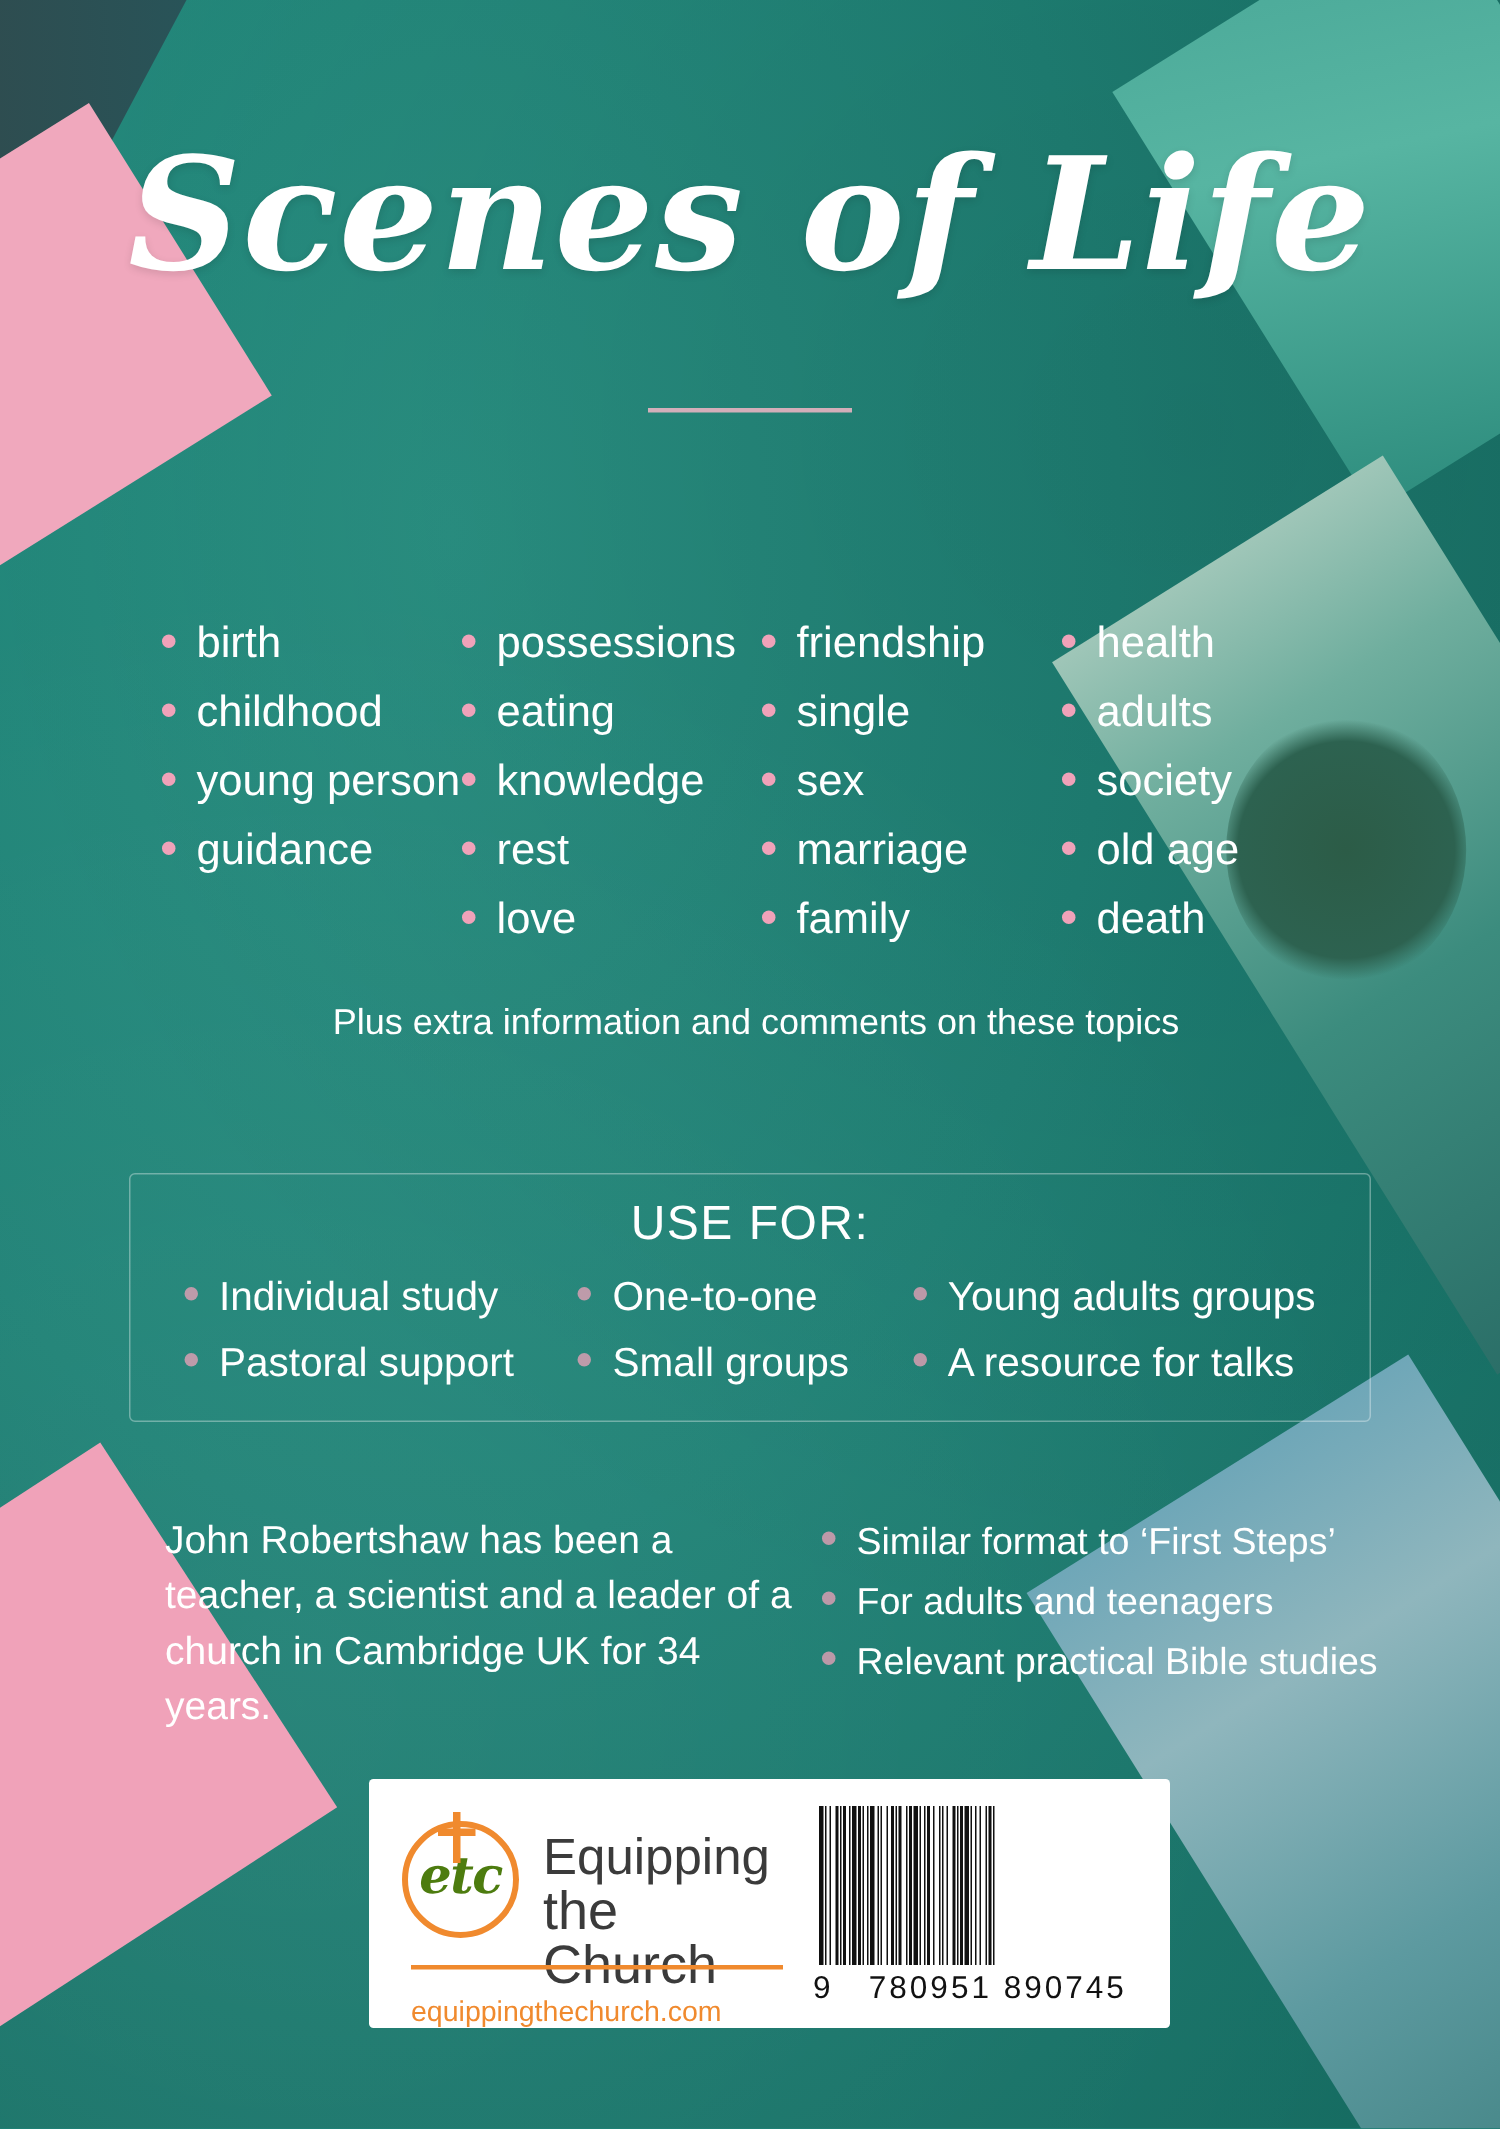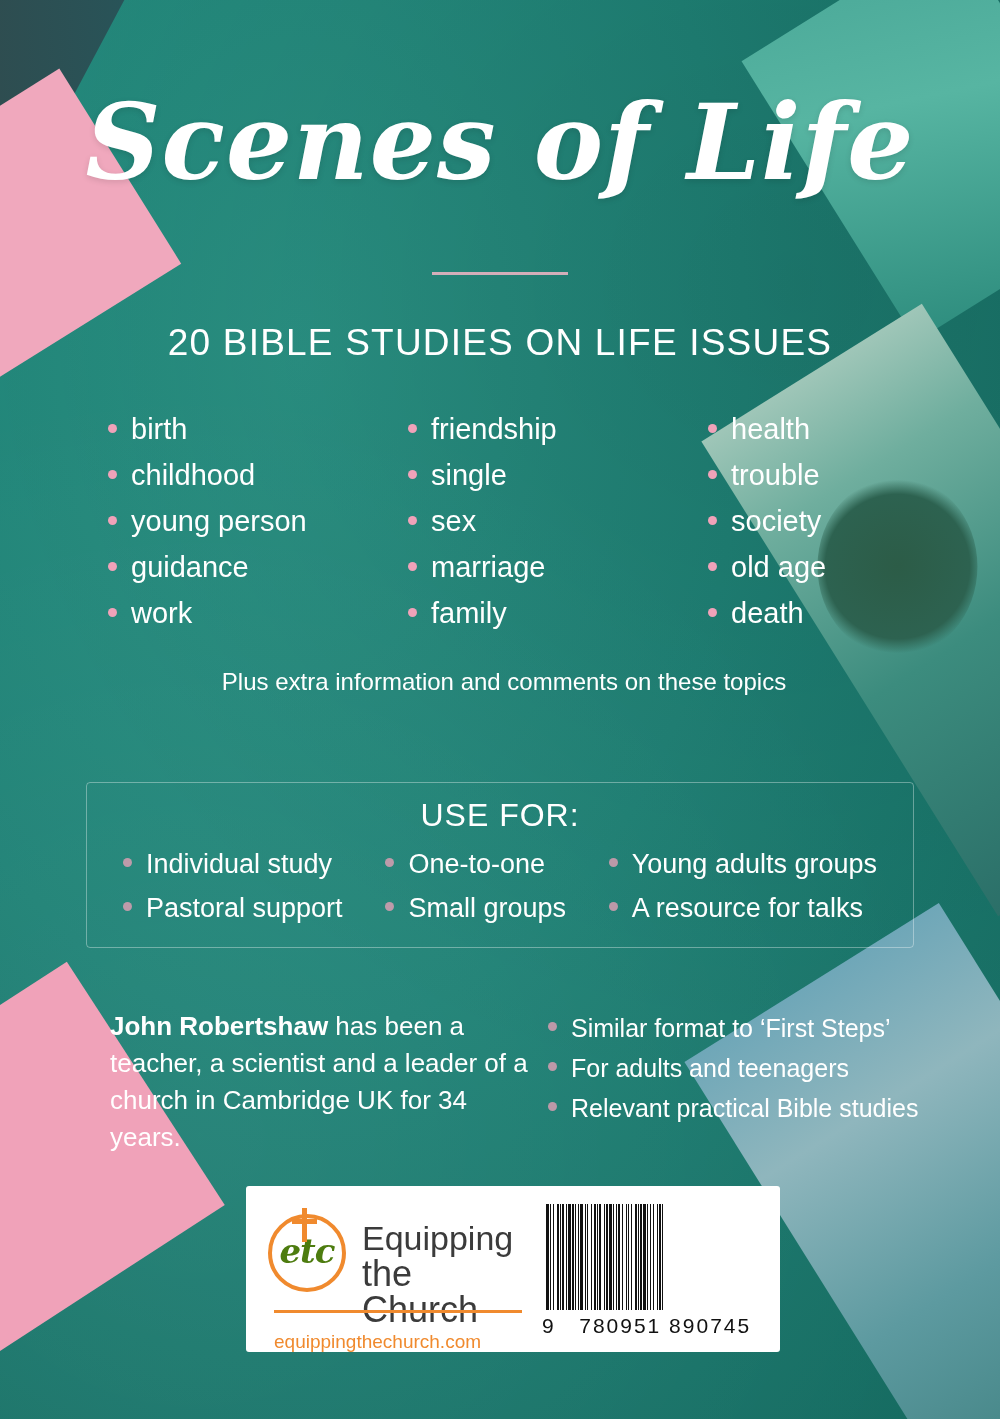--- a/index.html
+++ b/index.html
@@ -142,21 +142,21 @@
     display: flex; align-items: baseline;
     color: #ffffff; font-size: 27px; line-height: 44px; white-space: nowrap;
   }
   .useitem .dot { background: rgba(240,162,185,0.75); }
 
   
   .author {
     position: absolute; top: 1008px; left: 110px; width: 420px;
     color: #ffffff; font-size: 26px; line-height: 37px;
   }
-  .author b { font-weight: bold; }
+  .author b { font-weight: normal; }
   .rbullets {
     position: absolute; top: 1008px; left: 548px; width: 380px;
   }
   .rbullets .useitem { font-size: 25px; line-height: 40px; }
 
   
   .footer {
     position: absolute; left: 246px; top: 1186px;
     width: 534px; height: 166px;
     background: #ffffff; border-radius: 3px;
@@ -234,48 +234,65 @@
   <div class="photo-tr"></div>
   <div class="photo-r">
     <div class="tree"></div>
   </div>
   <div class="photo-br"></div>
 
   <div class="content">
 
     <div class="title">Scenes of Life</div>
     <div class="rule"></div>
-    <div class="subtitle">20 BIBLE STUDIES ON LIFE ISSUES</div>
 
     <div class="topics">
       <div class="col">
         <div class="topic">
             <span class="dot"></span>
             <span>birth</span>
           </div>
         <div class="topic">
             <span class="dot"></span>
             <span>childhood</span>
           </div>
         <div class="topic">
             <span class="dot"></span>
             <span>young person</span>
           </div>
         <div class="topic">
             <span class="dot"></span>
             <span>guidance</span>
           </div>
-        <div class="topic">
-            <span class="dot"></span>
-            <span>work</span>
-          </div>
       </div>
       <div class="col">
         <div class="topic">
             <span class="dot"></span>
+            <span>possessions</span>
+          </div>
+        <div class="topic">
+            <span class="dot"></span>
+            <span>eating</span>
+          </div>
+        <div class="topic">
+            <span class="dot"></span>
+            <span>knowledge</span>
+          </div>
+        <div class="topic">
+            <span class="dot"></span>
+            <span>rest</span>
+          </div>
+        <div class="topic">
+            <span class="dot"></span>
+            <span>love</span>
+          </div>
+      </div>
+      <div class="col">
+        <div class="topic">
+            <span class="dot"></span>
             <span>friendship</span>
           </div>
         <div class="topic">
             <span class="dot"></span>
             <span>single</span>
           </div>
         <div class="topic">
             <span class="dot"></span>
             <span>sex</span>
           </div>
@@ -288,21 +305,21 @@
             <span>family</span>
           </div>
       </div>
       <div class="col">
         <div class="topic">
             <span class="dot"></span>
             <span>health</span>
           </div>
         <div class="topic">
             <span class="dot"></span>
-            <span>trouble</span>
+            <span>adults</span>
           </div>
         <div class="topic">
             <span class="dot"></span>
             <span>society</span>
           </div>
         <div class="topic">
             <span class="dot"></span>
             <span>old age</span>
           </div>
         <div class="topic">

